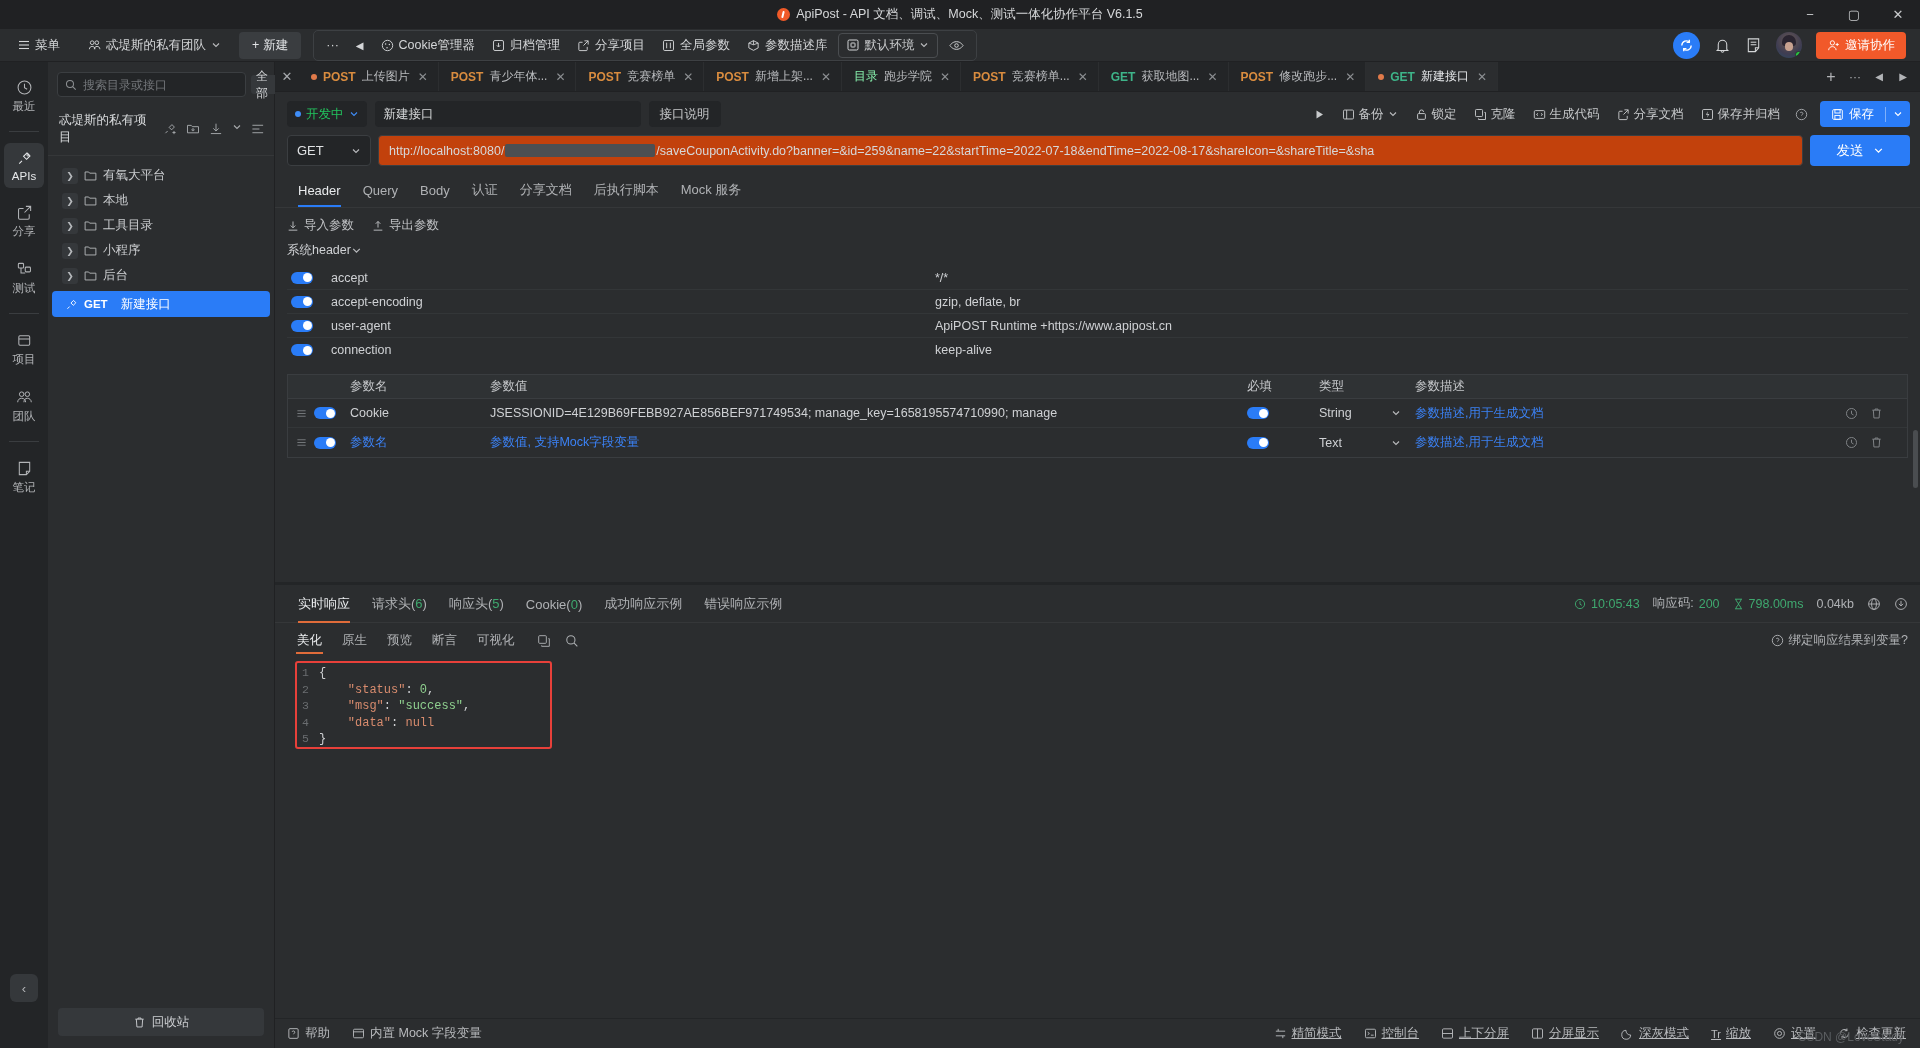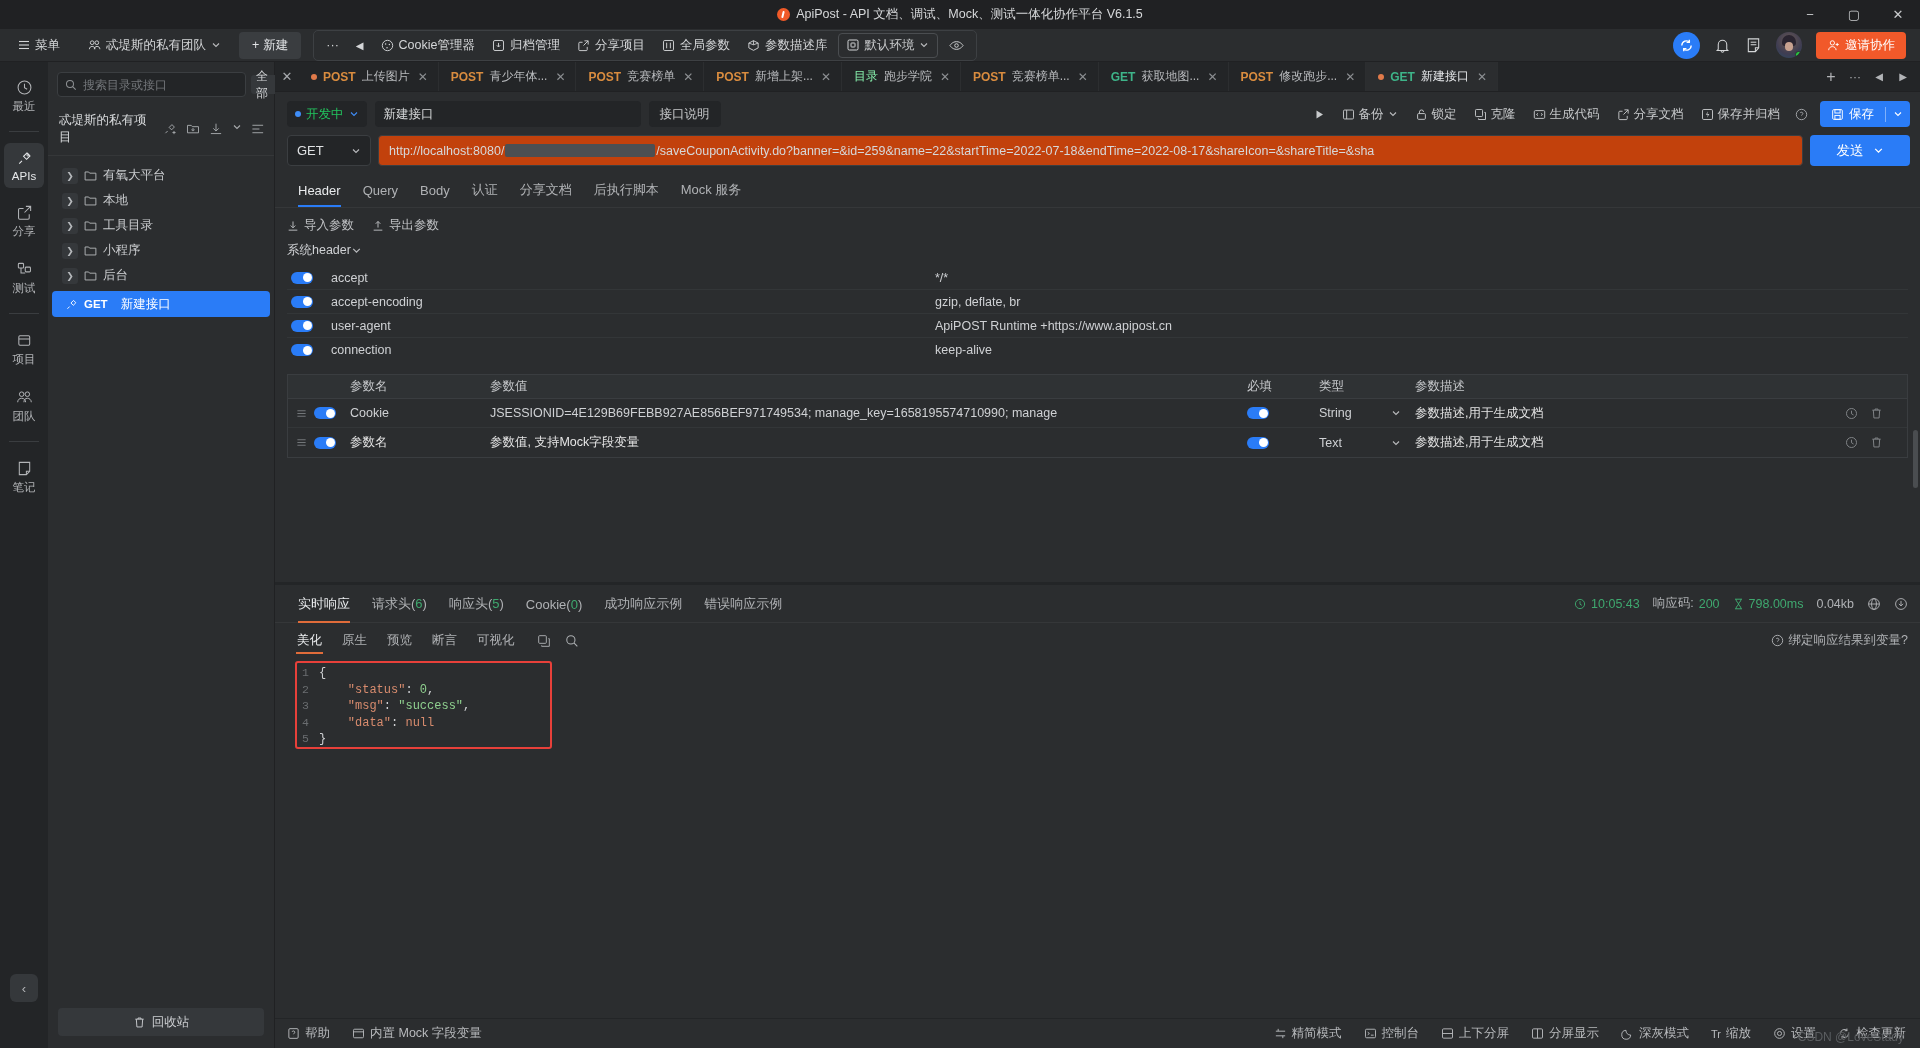--- a/index.html
+++ b/index.html
@@ -260,21 +260,21 @@
   }
   .pt-row:last-child { border-bottom: none; }
   .c-grip { width: 26px; display: flex; align-items: center; justify-content: center; color: #7a7d80; }
   .c-sw { width: 36px; display: flex; align-items: center; }
   .c-name { flex: 0 0 140px; }
   .c-val { flex: 1; min-width: 0; overflow: hidden; white-space: nowrap; }
   .c-req { flex: 0 0 72px; display: flex; align-items: center; }
   .c-type { flex: 0 0 96px; display: flex; align-items: center; justify-content: space-between; padding-right: 14px; }
   .c-desc { flex: 0 0 430px; }
   .c-act { flex: 0 0 62px; display: flex; align-items: center; gap: 12px; justify-content: flex-start; color: #85888b; }
-  .ph { color: #e5e5e5; }
+  .ph { color: #3b82f6; }
 
   
   .resp {
     background: #2b2d2f; flex: none; border-top: 3px solid #232527;
     display: flex; flex-direction: column; min-height: 0;
   }
   .resp-tabs {
     display: flex; align-items: center; padding: 0 12px; border-bottom: 1px solid #353739; flex: none;
   }
   .resp-tab { padding: 10px 11px 9px; font-size: 13px; color: #b0b2b5; position: relative; }
@@ -314,21 +314,21 @@
     position: absolute; left: 20px; top: 5px; width: 257px; height: 88px;
     border: 2px solid #e8403a; border-radius: 3px; pointer-events: none;
   }
 
   
   .statusbar {
     height: 30px; background: #2b2d2f; border-top: 1px solid #232527; display: flex;
     align-items: center; padding: 0 14px 0 12px; gap: 22px; font-size: 12.5px; color: #b8babd; flex: none;
   }
   .sb-item { display: flex; align-items: center; gap: 5px; }
-  .sb-right { margin-left: auto; display: flex; align-items: center; gap: 22px; }
+  .sb-right { margin-left: auto; display: flex; align-items: center; gap: 22px; text-decoration: underline; }
   .watermark {
     position: absolute; right: 16px; bottom: 4px; font-size: 12px; color: #5b5e61;
   }
   .scroll-thumb {
     position: absolute; right: 1px; width: 5px; background: #4a4d50; border-radius: 3px;
   }
   svg { display: block; }
 </style>
 </head>
 <body>

